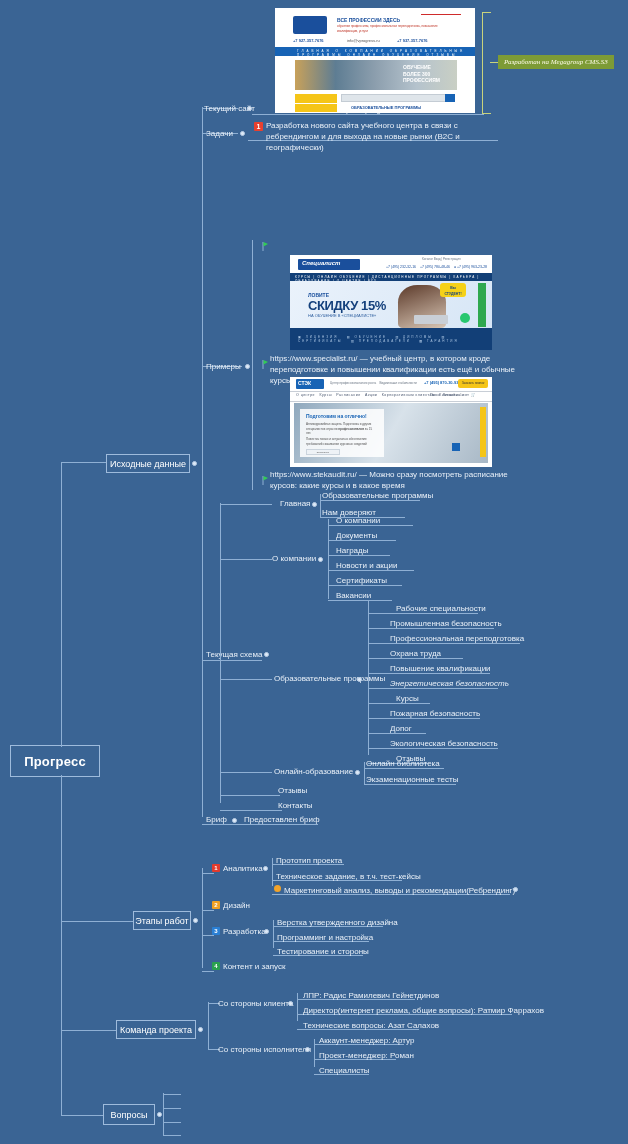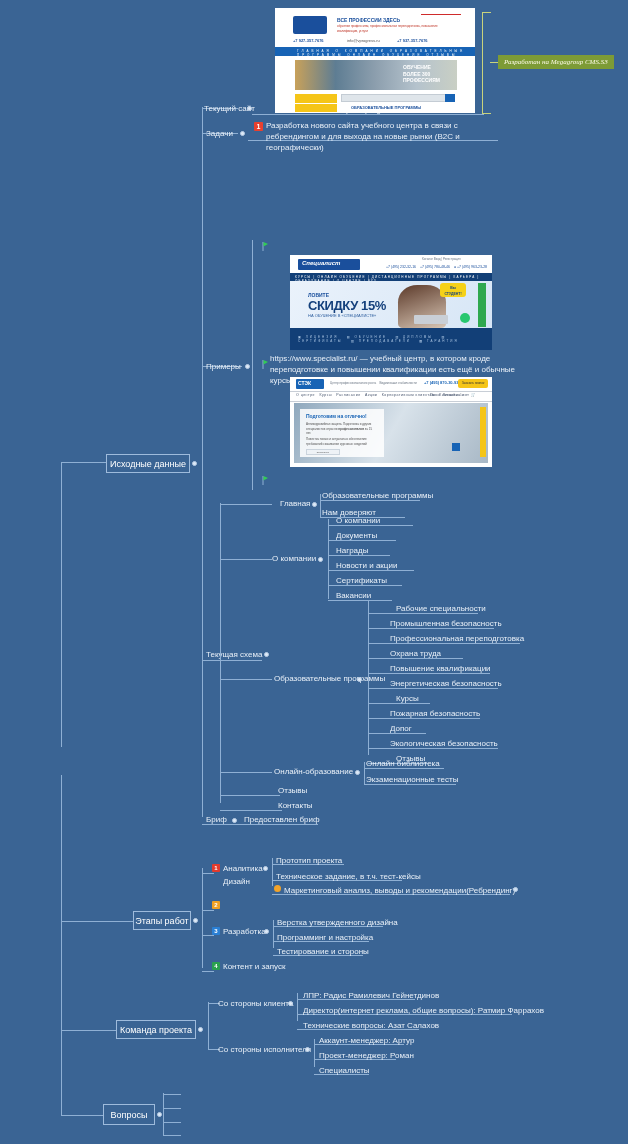--- a/index.html
+++ b/index.html
@@ -64,20 +64,23 @@
   .grayline{position:absolute;background:#c8ced6;height:1px;}
   .redline{position:absolute;background:#cf2b2b;height:1px;}
   .imgband{position:absolute;background:linear-gradient(90deg,#c8a15a,#5e7d93,#8d9fae,#b5c3cd,#c9cfc4);}
   .ph{position:absolute;background:#dfe5ea;border:1px solid #c4ccd4;}
 </style>
 </head>
 <body>
 
 <div id="canvas">
 
+  <div class="boxed root" style="left:10px;top:745px;width:90px;height:32px;">
+    <span>Прогресс</span>
+  </div>
 
   <div class="ln lnv" style="left:61px;top:462px;height:285px;"></div>
   <div class="ln lnv" style="left:61px;top:775px;height:340px;"></div>
 
   <div class="ln lnh" style="left:61px;top:462px;width:45px;"></div>
   <div class="boxed lvl1" style="left:106px;top:454px;width:84px;height:19px;">
     <span>Исходные данные</span>
   </div>
   <div class="dot" style="left:192px;top:461px;"></div>
 
@@ -182,20 +185,24 @@
     <div style="position:absolute;left:16px;top:72px;width:34px;height:6px;background:#eef2f6;border:1px solid #cbd4dd;font-size:2.5px;color:#555;text-align:center;line-height:6px;">подробнее</div>
     <div style="position:absolute;left:162px;top:66px;width:8px;height:8px;background:#1763b5;"></div>
     <div class="yel" style="left:190px;top:30px;width:6px;height:50px;"></div>
   </div>
   <div class="flag" style="left:262px;top:471px;">
     <svg width="7" height="9" viewBox="0 0 7 9">
         <path d="M1 0 L1 9" stroke="#8fb0d4" stroke-width="1"></path>
         <path d="M1.5 0 L6 2 L1.5 4.5 Z" fill="#33cc55"></path>
       </svg>
   </div>
+  <div class="label wrap" style="left:270px;top:469px;width:248px;line-height:11px;">
+    <span>https://www.stekaudit.ru/</span>
+    <span>— Можно сразу посмотреть расписание курсов: какие курсы и в какое время</span>
+  </div>
 
   <div class="ln lnh" style="left:202px;top:660px;width:60px;"></div>
   <span class="label" style="left:206px;top:650px;">Текущая схема</span>
   <div class="dot" style="left:264px;top:652px;"></div>
   <div class="ln lnv" style="left:220px;top:503px;height:300px;"></div>
 
   <div class="ln lnh" style="left:220px;top:504px;width:52px;"></div>
   <span class="label" style="left:280px;top:499px;">Главная</span>
   <div class="dot" style="left:312px;top:502px;"></div>
   <div class="ln lnv" style="left:320px;top:494px;height:24px;"></div>
@@ -230,21 +237,21 @@
   <span class="label" style="left:396px;top:604px;">Рабочие специальности</span>
   <div class="ln lnh" style="left:368px;top:628px;width:126px;"></div>
   <span class="label" style="left:390px;top:619px;">Промышленная безопасность</span>
   <div class="ln lnh" style="left:368px;top:643px;width:152px;"></div>
   <span class="label" style="left:390px;top:634px;">Профессиональная переподготовка</span>
   <div class="ln lnh" style="left:368px;top:658px;width:95px;"></div>
   <span class="label" style="left:390px;top:649px;">Охрана труда</span>
   <div class="ln lnh" style="left:368px;top:673px;width:122px;"></div>
   <span class="label" style="left:390px;top:664px;">Повышение квалификации</span>
   <div class="ln lnh" style="left:368px;top:688px;width:130px;"></div>
-  <span class="label" style="left:390px;top:679px;">Энергетическая безопасность</span>
+  <span class="label" style="left:390px;top:679px;font-style:italic;">Энергетическая безопасность</span>
   <div class="ln lnh" style="left:368px;top:703px;width:62px;"></div>
   <span class="label" style="left:396px;top:694px;">Курсы</span>
   <div class="ln lnh" style="left:368px;top:718px;width:112px;"></div>
   <span class="label" style="left:390px;top:709px;">Пожарная безопасность</span>
   <div class="ln lnh" style="left:368px;top:733px;width:58px;"></div>
   <span class="label" style="left:390px;top:724px;">Допог</span>
   <div class="ln lnh" style="left:368px;top:748px;width:130px;"></div>
   <span class="label" style="left:390px;top:739px;">Экологическая безопасность</span>
   <div class="ln lnh" style="left:368px;top:763px;width:60px;"></div>
   <span class="label" style="left:396px;top:754px;">Отзывы</span>
@@ -285,21 +292,21 @@
   <span class="label" style="left:276px;top:856px;">Прототип проекта</span>
   <div class="ln lnh" style="left:272px;top:880px;width:130px;"></div>
   <span class="label" style="left:276px;top:872px;text-align:right;">Техническое задание, в т.ч. тест-кейсы</span>
   <div class="ln lnh" style="left:272px;top:894px;width:238px;"></div>
   <div class="rdot" style="left:274px;top:885px;"></div>
   <span class="label" style="left:284px;top:886px;">Маркетинговый анализ, выводы и рекомендации(Ребрендинг)</span>
   <div class="dot plus" style="left:513px;top:887px;"></div>
 
   <div class="ln lnh" style="left:202px;top:910px;width:12px;"></div>
   <div class="badge orange" style="left:212px;top:901px;">2</div>
-  <span class="label" style="left:223px;top:877px;">Дизайн</span>
+  <span class="label" style="left:223px;top:901px;">Дизайн</span>
 
   <div class="ln lnh" style="left:202px;top:935px;width:12px;"></div>
   <div class="badge blue" style="left:212px;top:927px;">3</div>
   <span class="label" style="left:223px;top:927px;">Разработка</span>
   <div class="dot" style="left:264px;top:929px;"></div>
   <div class="ln lnv" style="left:273px;top:920px;height:28px;"></div>
   <div class="ln lnh" style="left:273px;top:926px;width:110px;"></div>
   <span class="label" style="left:277px;top:918px;">Верстка утвержденного дизайна</span>
   <div class="ln lnh" style="left:273px;top:941px;width:96px;"></div>
   <span class="label" style="left:277px;top:933px;">Программинг и настройка</span>

